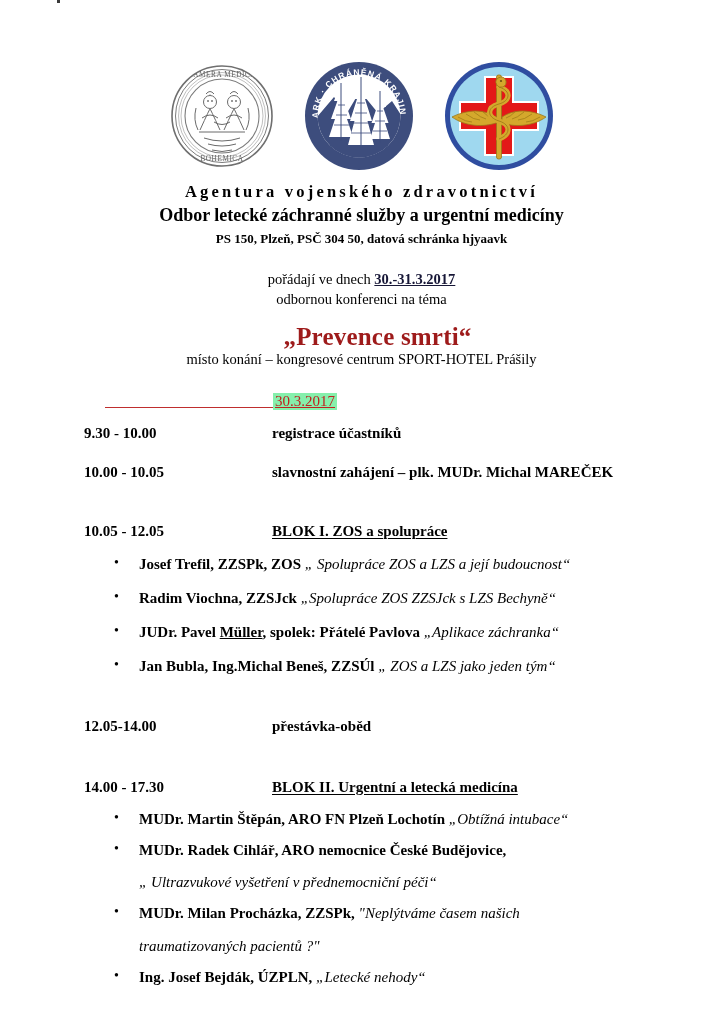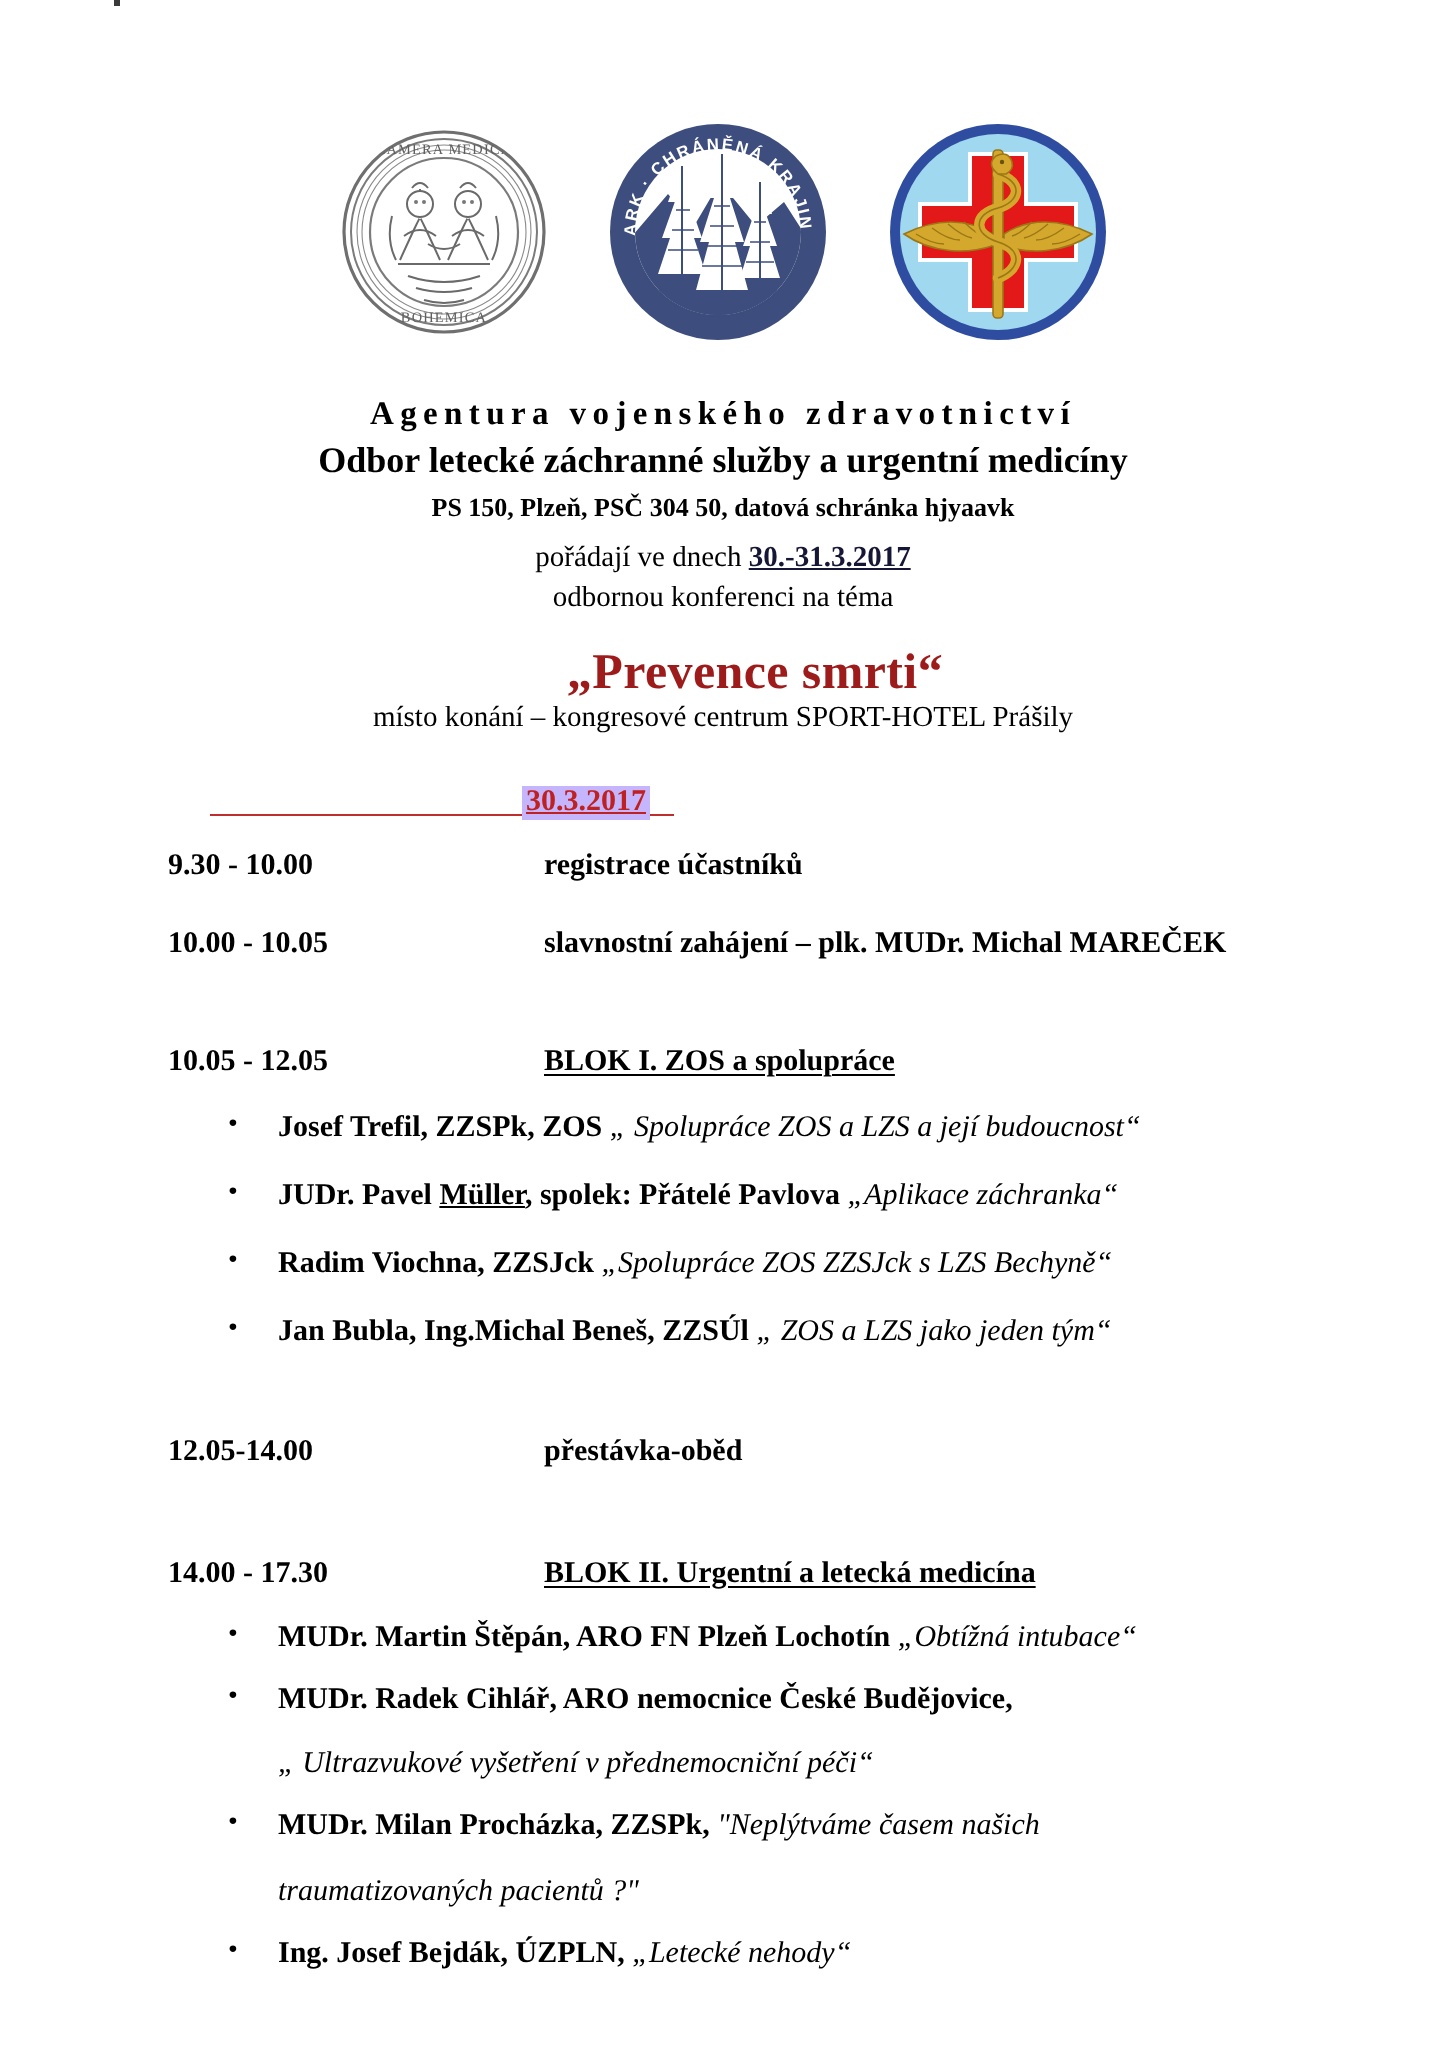--- a/index.html
+++ b/index.html
@@ -48,21 +48,21 @@
   }
   .logo {
     flex: 0 0 auto;
     display: block;
   }
 
   
   .header-block {
     position: absolute;
     left: 0;
-    top: 196px;
+    top: 181px;
     width: 723px;
     text-align: center;
   }
   .org-line1 {
     font-weight: bold;
     font-size: 16.5px;
     letter-spacing: 3.2px;
     line-height: 1.35;
   }
   .org-line2 {
@@ -125,29 +125,29 @@
   .day-rule {
     position: absolute;
     left: 0;
     top: 11px;
     width: 232px;
     height: 1.4px;
     background: #bf2e2e;
   }
   .day-date {
     position: absolute;
-    right: 12px;
+    right: 0;
     top: -3px;
-    font-weight: bold;
+    font-weight: normal;
     font-size: 15px;
     color: #bf2020;
     text-decoration: underline;
     text-decoration-color: #bf2020;
     padding: 0 2px;
-    background: #c4b5fd;
+    background: #86efac;
   }
 
   
   .schedule {
     position: absolute;
     left: 0;
     top: 420px;
     width: 723px;
   }
   .row {
@@ -393,24 +393,24 @@
     <div class="row row-blok1">
       <span class="time">10.05 - 12.05</span>
       <span class="desc blok-label">BLOK  I. ZOS a spolupráce</span>
     </div>
 
     <ul class="talks list-1">
       <li>
         <span class="speaker">Josef  Trefil, ZZSPk, ZOS</span><span class="talk-title"> „ Spolupráce ZOS a LZS a její budoucnost“</span>
       </li>
       <li>
+        <span class="speaker">Radim Viochna, ZZSJck</span><span class="talk-title"> „Spolupráce ZOS ZZSJck s LZS Bechyně“</span>
+      </li>
+      <li>
         <span class="speaker"><span>JUDr. Pavel </span><span class="ul">Müller</span><span>, spolek: Přátelé Pavlova</span></span><span class="talk-title"> „Aplikace záchranka“</span>
-      </li>
-      <li>
-        <span class="speaker">Radim Viochna, ZZSJck</span><span class="talk-title"> „Spolupráce ZOS ZZSJck s LZS Bechyně“</span>
       </li>
       <li>
         <span class="speaker">Jan Bubla, Ing.Michal Beneš, ZZSÚl</span><span class="talk-title"> „ ZOS a LZS jako jeden tým“</span>
       </li>
     </ul>
 
     <div class="row row-break">
       <span class="time">12.05-14.00</span>
       <span class="desc">přestávka-oběd</span>
     </div>

